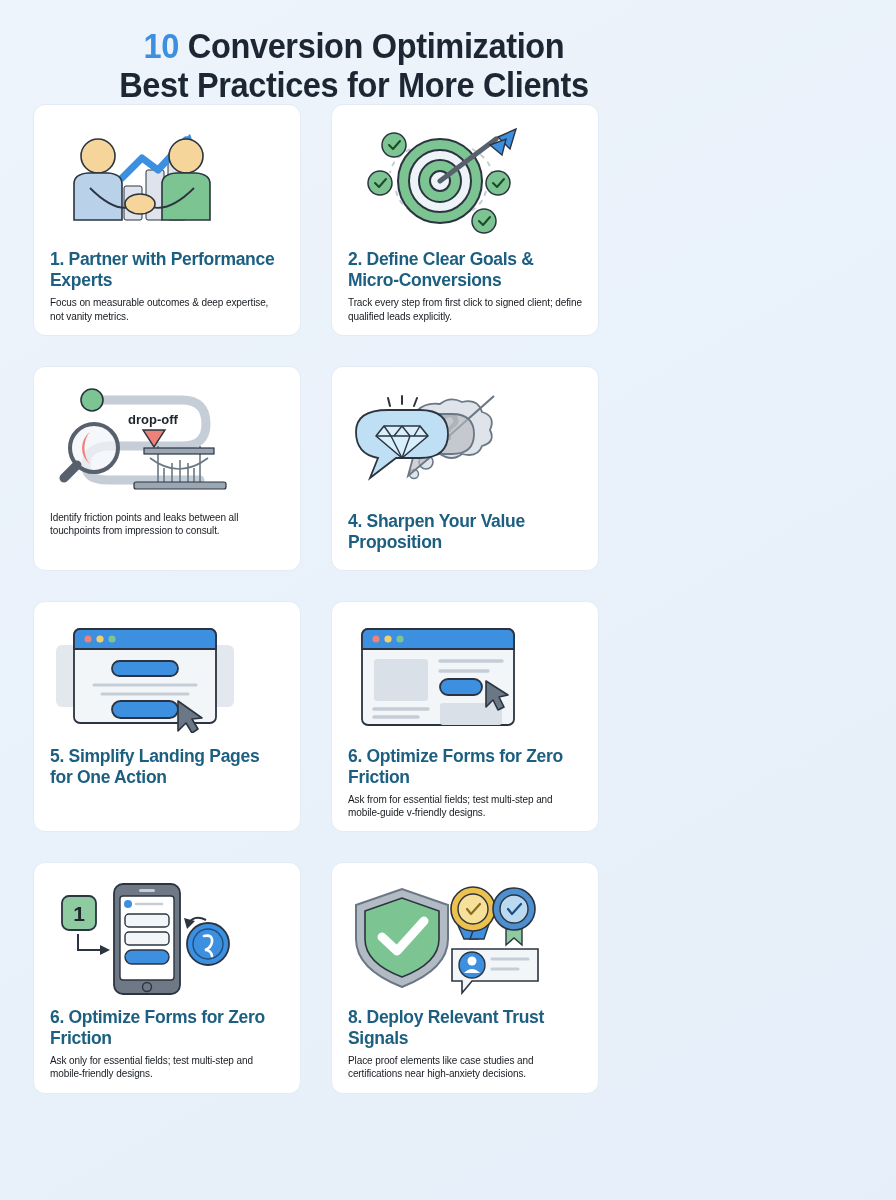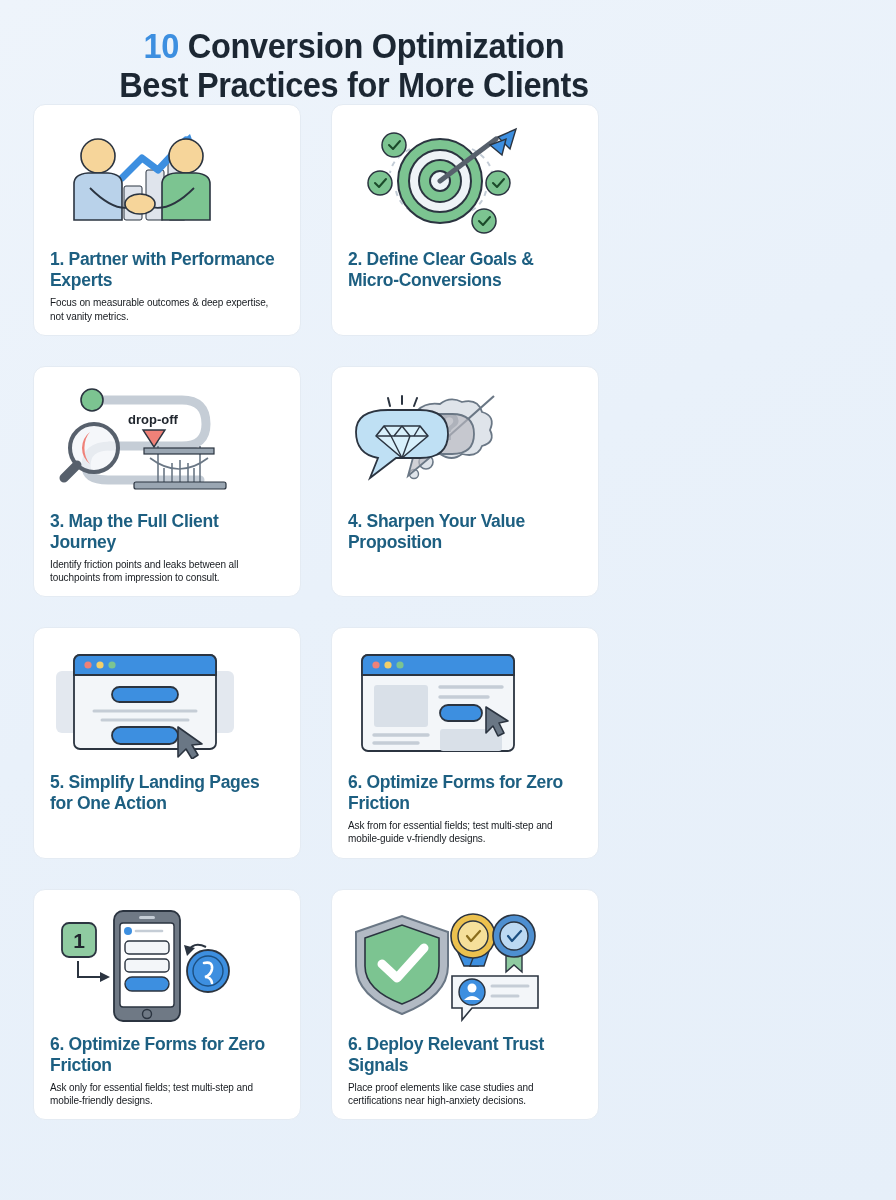--- a/index.html
+++ b/index.html
@@ -125,20 +125,21 @@
           </g>
           <g fill="none" stroke="#1b4a2a" stroke-width="2" stroke-linecap="round" stroke-linejoin="round">
             <polyline points="41,20 45,24 52,16"></polyline>
             <polyline points="27,58 31,62 38,54"></polyline>
             <polyline points="145,58 149,62 156,54"></polyline>
             <polyline points="131,96 135,100 142,92"></polyline>
           </g>
         </svg>
       </div>
       <div class="h">2. Define Clear Goals &amp; Micro-Conversions</div>
+      <div class="d">Track every step from first click to signed client; define qualified leads explicitly.</div>
     </div>
 
     <div class="card c3">
       <div class="art">
         <svg width="200" height="118" viewBox="0 0 200 118">
           <path d="M44 16 H132 Q156 16 156 40 Q156 62 132 62 H60" fill="none" stroke="#c5cdd6" stroke-width="9" stroke-linecap="round"></path>
           <path d="M60 62 Q36 62 36 82 Q36 96 58 96 H150" fill="none" stroke="#c5cdd6" stroke-width="9" stroke-linecap="round"></path>
           <circle cx="42" cy="16" r="11" fill="#7cc491" stroke="#2b3440" stroke-width="1.6"></circle>
           <text x="103" y="40" font-family="'Liberation Sans',sans-serif" font-size="13" font-weight="bold" fill="#20262e" text-anchor="middle">drop-off</text>
           <polygon points="93,46 115,46 104,63" fill="#ef8178" stroke="#2b3440" stroke-width="1.4"></polygon>
@@ -154,21 +155,20 @@
             <line x1="114" y1="84" x2="114" y2="100"></line>
             <line x1="122" y1="79" x2="122" y2="100"></line>
             <line x1="130" y1="76" x2="130" y2="100"></line>
             <line x1="138" y1="79" x2="138" y2="100"></line>
             <line x1="144" y1="84" x2="144" y2="100"></line>
           </g>
           <rect x="94" y="64" width="70" height="6" fill="#9aa6b2" stroke="#2b3440" stroke-width="1.2"></rect>
           <rect x="84" y="98" width="92" height="7" rx="2" fill="#9aa6b2" stroke="#2b3440" stroke-width="1.2"></rect>
         </svg>
       </div>
-      <div class="h">3. Map the Full Client Journey</div>
       <div class="d">Identify friction points and leaks between all touchpoints from impression to consult.</div>
     </div>
 
     <div class="card c3">
       <div class="art">
         <svg width="190" height="110" viewBox="0 0 190 110">
           <path d="M70 22 Q78 14 92 16 Q102 8 114 14 Q130 10 134 24 Q148 28 142 42 Q148 54 134 58 Q130 70 114 66 Q104 74 92 66 Q78 70 72 58 Q58 54 62 42 Q56 28 70 22 Z" fill="#dfe4ea" stroke="#6a7785" stroke-width="1.8"></path>
           <text x="101" y="52" font-family="'Liberation Sans',sans-serif" font-size="38" font-weight="bold" fill="#9aa6b2" text-anchor="middle">?</text>
           <line x1="146" y1="8" x2="74" y2="72" stroke="#6a7785" stroke-width="2.2"></line>
           <circle cx="78" cy="74" r="7" fill="#dfe4ea" stroke="#6a7785" stroke-width="1.6"></circle>
@@ -284,19 +284,19 @@
             <polyline points="160,26 164,31 173,21" fill="none" stroke="#1c4f80" stroke-width="2.2" stroke-linecap="round" stroke-linejoin="round"></polyline>
           </g>
           <path d="M104 66 H190 V98 H124 L114 110 L114 98 H104 Z" fill="#f3f6f9" stroke="#2b3440" stroke-width="1.6"></path>
           <circle cx="124" cy="82" r="13" fill="#3d8fe0" stroke="#2b3440" stroke-width="1.4"></circle>
           <circle cx="124" cy="78" r="4.5" fill="#ffffff"></circle>
           <path d="M116 90 q8 -8 16 0" fill="#ffffff"></path>
           <line x1="144" y1="76" x2="180" y2="76" stroke="#c5cdd6" stroke-width="3" stroke-linecap="round"></line>
           <line x1="144" y1="86" x2="170" y2="86" stroke="#c5cdd6" stroke-width="3" stroke-linecap="round"></line>
         </svg>
       </div>
-      <div class="h">6. Deploy Relevant Trust Signals</div>
+      <div class="h">8. Deploy Relevant Trust Signals</div>
       <div class="d">Place proof elements like case studies and certifications near high-anxiety decisions.</div>
     </div>
 
   </div>
 
 </div>
 
 </body></html>

